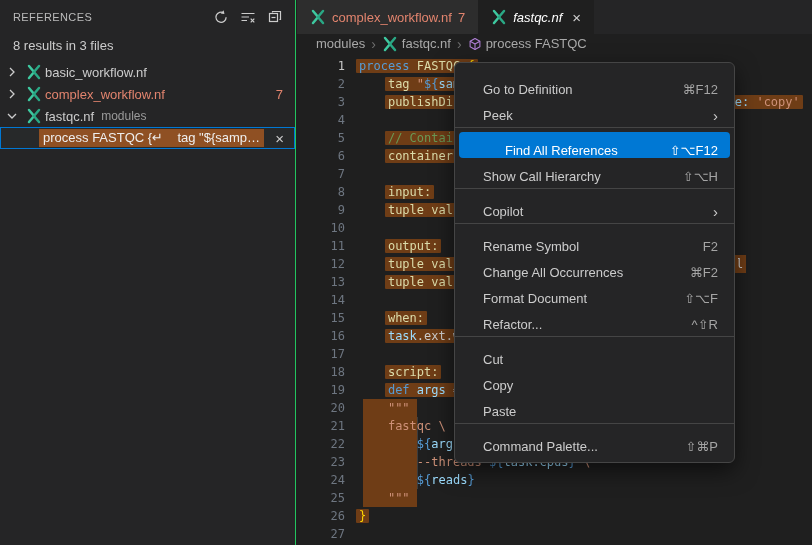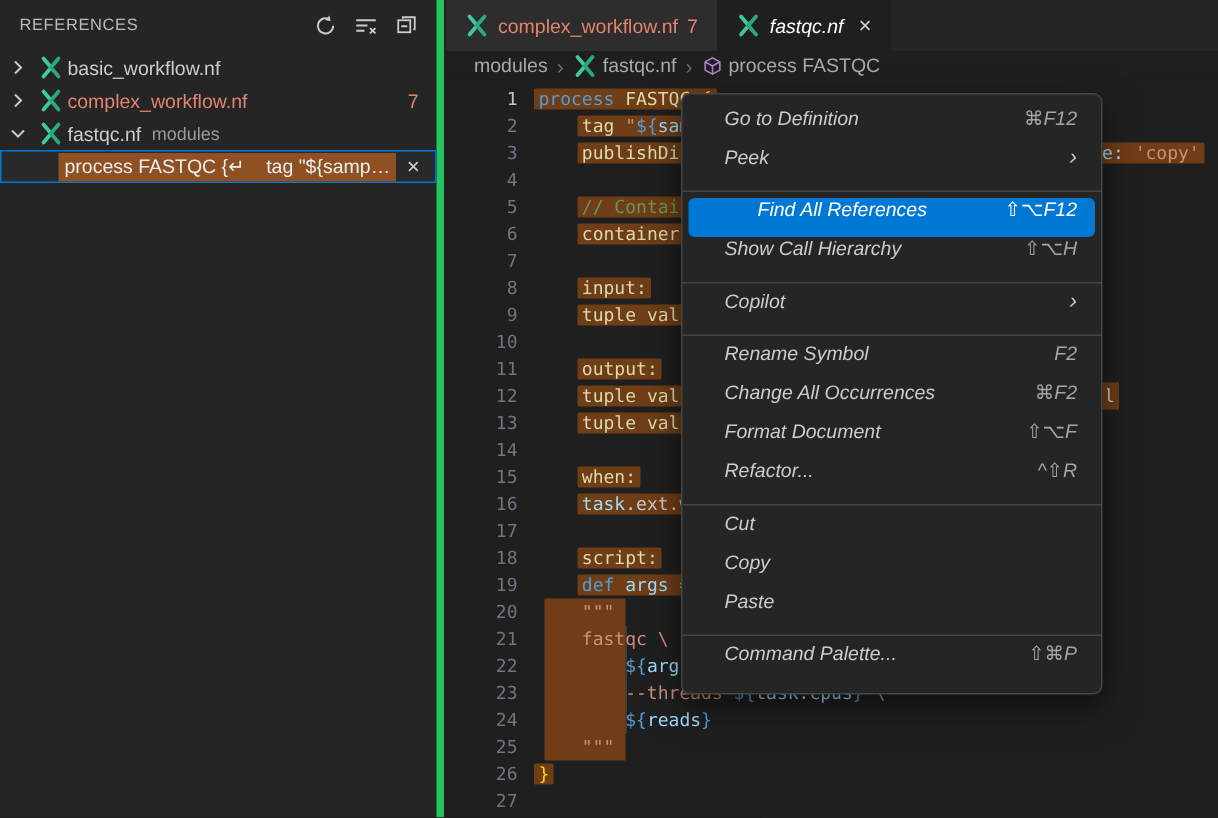--- a/index.html
+++ b/index.html
@@ -4,21 +4,21 @@
 <style>
   * { margin:0; padding:0; box-sizing:border-box; }
   html,body { background:#1f1f1f; }
   .app {
     position:relative; width:812px; height:545px; overflow:hidden;
     background:#1f1f1f; font-family:"Liberation Sans","DejaVu Sans",sans-serif;
     color:#cccccc; -webkit-font-smoothing:antialiased;
   }
   
   .sidebar { position:absolute; left:0; top:0; width:296px; height:545px;
-             background:#252526; border-right:5px solid #22c55e; }
+             background:#252526; border-right:1px solid #22c55e; }
   .sb-header { display:flex; align-items:center; height:34px; padding:0 10px 0 13px; }
   .sb-title { font-size:11px; color:#bbbbbb; letter-spacing:.4px; flex:1; }
   .sb-actions { display:flex; gap:7px; }
   .sb-action { width:20px; height:20px; display:flex; align-items:center; justify-content:center;
                border-radius:4px; cursor:pointer; }
   .sb-summary { font-size:13px; color:#cccccc; padding:4px 0 8px 13px; }
   .tree-row { display:flex; align-items:center; height:22px; padding:0 12px 0 4px; cursor:pointer; }
   .tw { width:16px; height:16px; flex:0 0 16px; display:flex; align-items:center; justify-content:center; }
   .tree-row .fileicon { margin:0 3px 0 6px; }
   .tree-label { font-size:13px; white-space:nowrap; }
@@ -58,23 +58,23 @@
   .tk-brace { color:#ffd700; }
   .block-hl { position:absolute; left:66px; width:54px; background:#6f3d16; z-index:0; }
   .indent-guide { position:absolute; width:1px; background:rgba(255,255,255,.13); z-index:0; }
   .frag { position:absolute; background:#6f3d16; color:#cccccc; height:18px; line-height:18px;
           padding:0 3px; z-index:1;
           font-family:"DejaVu Sans Mono","Liberation Mono",monospace; font-size:12px; }
   
   .menu { position:absolute; left:157px; top:62px; width:281px; background:#252526;
           border:1px solid #454545; border-radius:6px; padding:8px 0;
           box-shadow:0 8px 22px rgba(0,0,0,.55); z-index:10; }
-  .menu-item { display:flex; align-items:flex-start; height:26px; margin:0 4px;
+  .menu-item { display:flex; align-items:flex-end; height:26px; margin:0 4px;
                padding:0 12px 0 24px; border-radius:4px; font-size:13px; color:#cccccc;
-               cursor:pointer;font-style:italic; }
+               cursor:pointer; }
   .menu-item .mlabel { flex:1; white-space:nowrap; }
   .menu-item .mshort { color:#a5a5a5; white-space:nowrap; }
   .menu-item .msub { color:#cccccc; font-size:15px; line-height:1; }
   .menu-item.sel { background:#0078d4; color:#ffffff;padding-left:46px; }
   .menu-item.sel .mshort { color:#ffffff; }
   .menu-sep { height:1px; background:#454545; margin:4px 0; }
   svg { display:block; }
 </style>
 </head>
 <body>
@@ -99,20 +99,21 @@
         </span>
         <span class="sb-action">
           <svg width="16" height="16" viewBox="0 0 16 16" fill="none" stroke="#cccccc" stroke-width="1.2">
               <path d="M5.5 3.5v-1h8v8h-1"></path>
               <rect x="2.5" y="4.5" width="8" height="8"></rect>
               <path d="M4.5 8.5h4"></path>
             </svg>
         </span>
       </span>
     </div>
+    <div class="sb-summary">8 results in 3 files</div>
     <div id="tree">
         <div class="tree-row">
           <span class="tw">
             <svg width="16" height="16" viewBox="0 0 16 16">
               <path fill="none" stroke="#cccccc" stroke-width="1.3" d="M6 4l4 4-4 4"></path>
             </svg>
           </span>
           <span class="tw fileicon">
             <svg width="16" height="16" viewBox="0 0 16 16" fill="none" stroke-linecap="round" stroke-linejoin="round" stroke-width="2.5">
               <path stroke="#3ec9a0" d="M3 2 L8.1 8 L3 14"></path>

